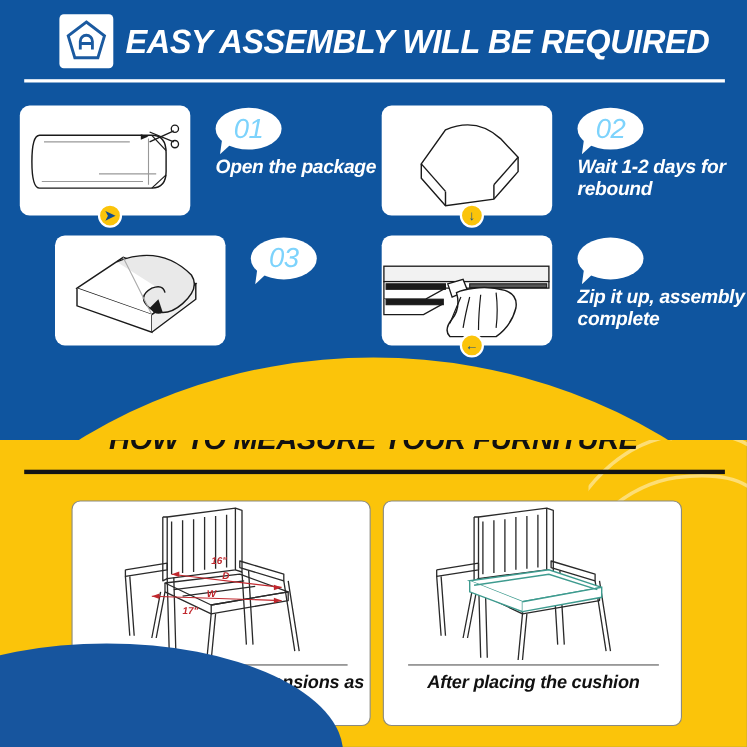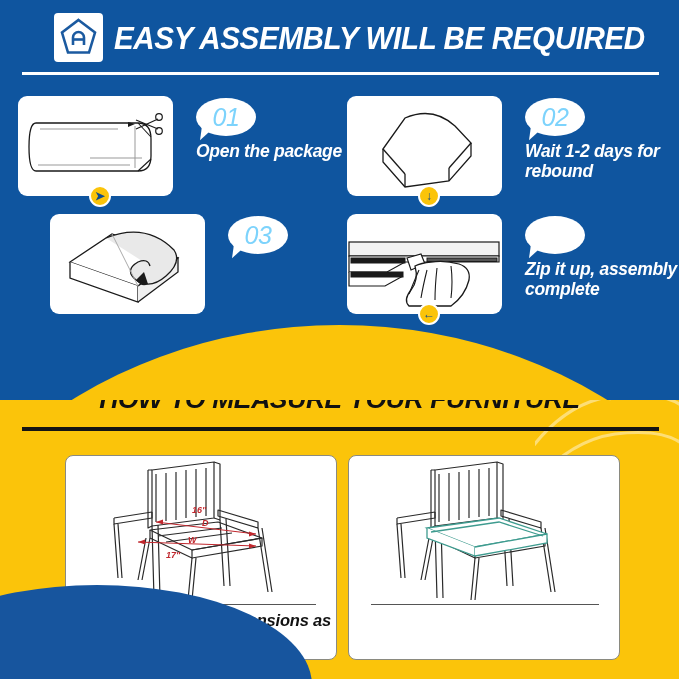--- a/index.html
+++ b/index.html
@@ -445,18 +445,19 @@
 
           <g stroke="#3e9b8f" stroke-width="1.3" fill="#ffffff">
             <path d="M48,72 L120,62 L168,78 L96,91 Z"></path>
             <path d="M48,72 L48,82 L96,100 L96,91"></path>
             <path d="M96,91 L168,78 L168,87 L96,100"></path>
             <path d="M52,76 L120,66 L164,80" fill="none"></path>
           </g>
         </svg>
       </div>
       <div class="measure-divider"></div>
+      <div class="measure-caption">After placing the cushion</div>
     </div>
 
     <div id="bottom-wave"></div>
   </div>
 
 </div>
 
 </body></html>

